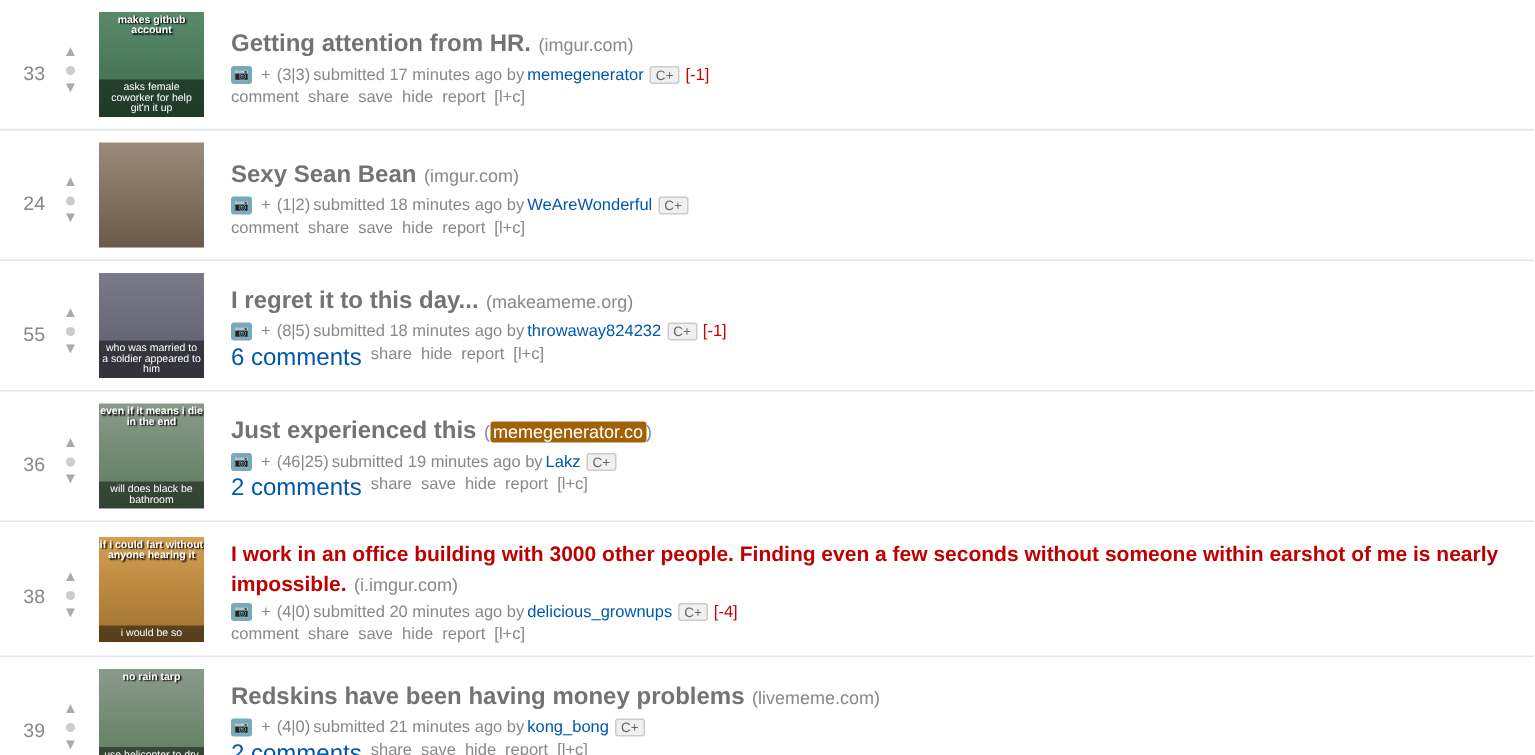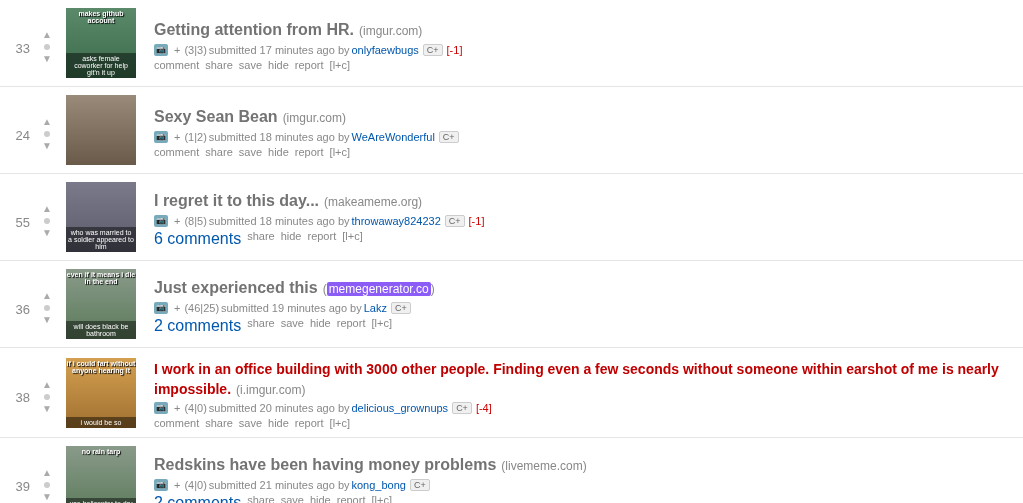--- a/index.html
+++ b/index.html
@@ -202,21 +202,21 @@
           <div class="thumb-text-overlay">asks female coworker for help git'n it up</div>
         </div>
       </div>
       <div class="content-col">
         <div class="post-title-line"><a href="#" class="post-title">Getting attention from HR.</a><span class="post-domain">(imgur.com)</span></div>
         <div class="post-meta">
           <span class="camera-icon" style="display: inline-block; width: 14px; height: 12px; background: rgb(119, 170, 187); border-radius: 2px; color: white; font-size: 8px; text-align: center; line-height: 12px;">📷</span>
           <span style="color: rgb(136, 136, 136); font-size: 11px; margin: 0px 2px;">+</span>
           <span class="score">(3|3)</span>
           <span> submitted 17 minutes ago by </span>
-          <a href="#" class="user-link">onlyfaewbugs</a>
+          <a href="#" class="user-link">memegenerator</a>
           <span class="flair-box" style="display: inline-block; background: rgb(240, 240, 240); border: 1px solid rgb(204, 204, 204); border-radius: 2px; padding: 0px 3px; font-size: 9px; color: rgb(102, 102, 102); margin: 0px 2px;">C+</span>
           <span style="color: rgb(204, 0, 0); font-size: 11px;"> [-1]</span>
         </div>
         <div class="action-links">
           <a href="#" class="action-link">comment</a>
           <a href="#" class="action-link">share</a>
           <a href="#" class="action-link">save</a>
           <a href="#" class="action-link">hide</a>
           <a href="#" class="action-link">report</a>
           <a href="#" class="action-link">[l+c]</a>
@@ -292,21 +292,21 @@
         <div class="vote-dot"></div>
         <div class="vote-arrow">▼</div>
       </div>
       <div class="thumbnail-col">
         <div class="thumb-art thumb-36-bg">
           <div class="thumb-top-text">even if it means i die in the end</div>
           <div class="thumb-text-overlay">will does black be bathroom</div>
         </div>
       </div>
       <div class="content-col">
-        <div class="post-title-line"><a href="#" class="post-title">Just experienced this</a><span class="post-domain">(<span style="background:#8b5cf6;color:white;padding:0 2px;border-radius:2px;">memegenerator.co</span>)</span></div>
+        <div class="post-title-line"><a href="#" class="post-title">Just experienced this</a><span class="post-domain">(<span style="background:#a16207;color:white;padding:0 2px;border-radius:2px;">memegenerator.co</span>)</span></div>
         <div class="post-meta">
           <span class="camera-icon" style="display: inline-block; width: 14px; height: 12px; background: rgb(119, 170, 187); border-radius: 2px; color: white; font-size: 8px; text-align: center; line-height: 12px;">📷</span>
           <span style="color: rgb(136, 136, 136); font-size: 11px; margin: 0px 2px;">+</span>
           <span class="score">(46|25)</span>
           <span> submitted 19 minutes ago by </span>
           <a href="#" class="user-link">Lakz</a>
           <span class="flair-box" style="display: inline-block; background: rgb(240, 240, 240); border: 1px solid rgb(204, 204, 204); border-radius: 2px; padding: 0px 3px; font-size: 9px; color: rgb(102, 102, 102); margin: 0px 2px;">C+</span>
         </div>
         <div class="action-links">
           <a href="#" class="comments-link">2 comments</a>

